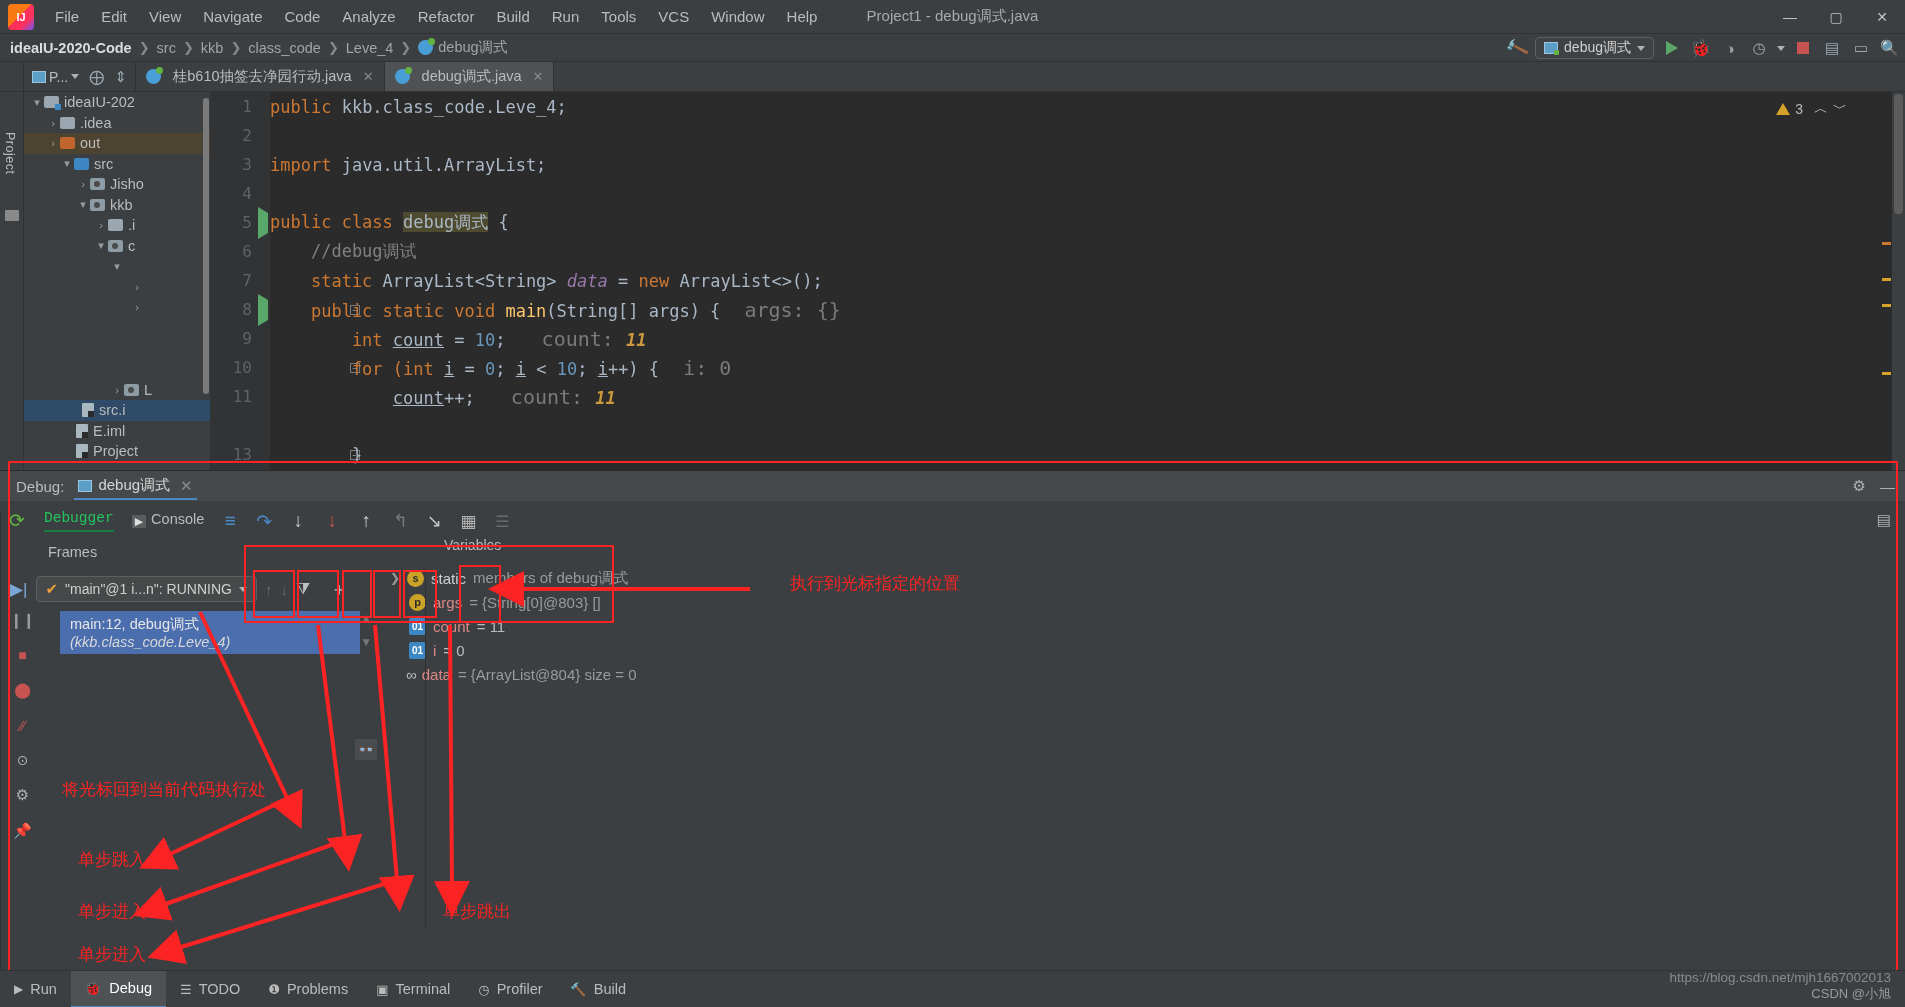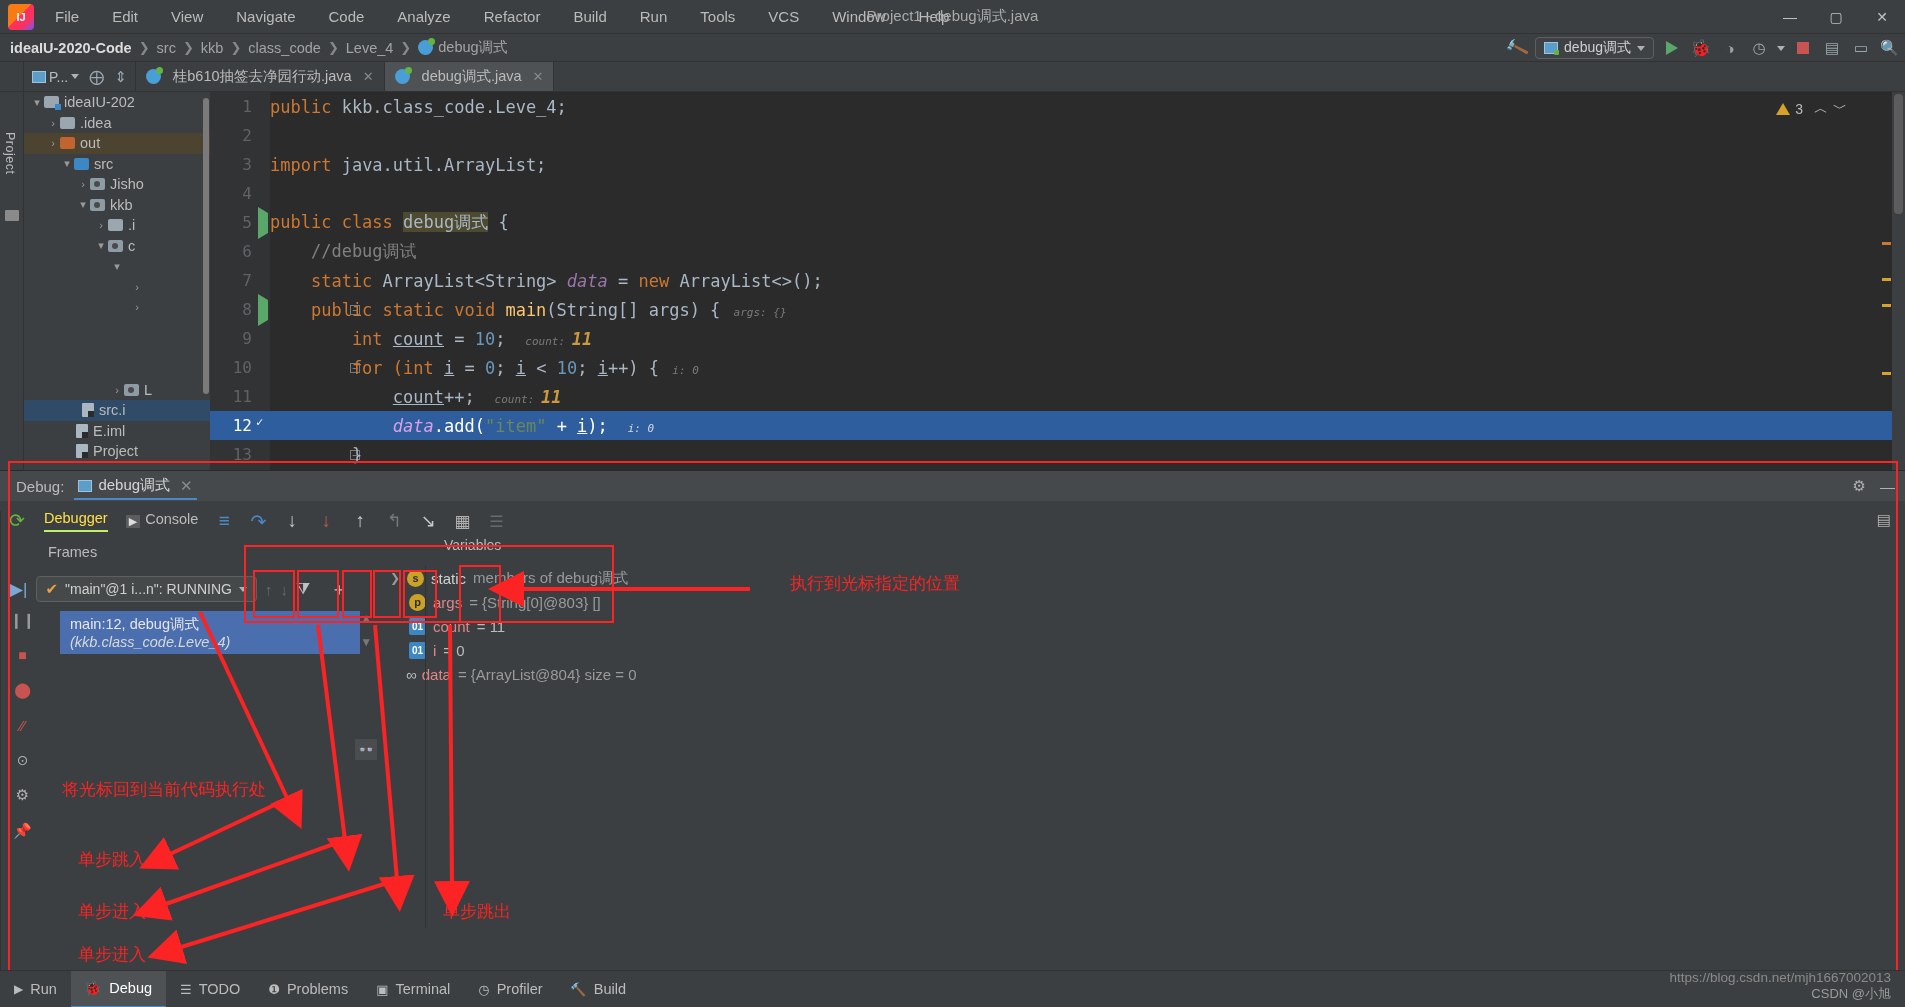--- a/index.html
+++ b/index.html
@@ -9,21 +9,21 @@
     background:#3c3f41; color:#bbbbbb; font-size:15px;
     position:relative;
   }
   .app { position:relative; width:1905px; height:1007px; }
 
   
   .titlebar { height:34px; background:#3c3f41; display:flex; align-items:center; border-bottom:1px solid #323232; position:relative;}
   .logo { width:26px; height:26px; margin:0 10px 0 8px; border-radius:4px;
     background:linear-gradient(135deg,#f97a12 0%,#f97a12 45%,#fe315d 45%,#fe315d 70%,#6b57ff 100%); position:relative;}
   .logo:after{content:"IJ";position:absolute;inset:0;display:flex;align-items:center;justify-content:center;color:#fff;font-size:11px;font-weight:bold;}
-  .menu { display:flex; align-items:center; gap:11px; }
+  .menu { display:flex; align-items:center; gap:0px; }
   .menu-item { padding:4px 11px; color:#bbbbbb; font-size:15px; cursor:default; }
   .win-title { position:absolute; left:50%; transform:translateX(-50%); color:#a9a9a9; font-size:15px;}
   .win-ctrl { position:absolute; right:0; top:0; display:flex; height:34px; align-items:center;}
   .win-btn { width:46px; height:34px; display:flex;align-items:center;justify-content:center;color:#c0c0c0;font-size:14px;}
 
   
   .navbar { height:28px; background:#3c3f41; display:flex; align-items:center; padding-left:10px; position:relative; border-bottom:1px solid #323232;}
   .crumb { color:#a3a3a3; font-size:14.5px; display:flex; align-items:center;}
   .crumb.bold { color:#dcdcdc; font-weight:bold;}
   .sep { color:#888; margin:0 7px; font-size:13px;}
@@ -81,21 +81,21 @@
   .ctext{position:absolute;left:60px;}
   .line.current{background:#2f5e9e;}
   .line.current .ctext,.line.current .lnum{color:#ffffff;}
   .kw{color:#cc7832;}
   .str{color:#6a8759;}
   .num{color:#6897bb;}
   .com{color:#808080;}
   .fn{color:#ffc66d;}
   .fld{color:#9876aa;font-style:italic;}
   .pl{color:#a9b7c6;}
-  .hint{color:#7a7a7a;font-style:italic;font-size:11px;}
+  .hint{color:#7a7a7a;font-size:20px;}
   .hintv{color:#cc9a3c;font-style:italic;font-weight:bold;}
   .cls-hl{background:#4e4a30;}
   .gtri{width:0;height:0;border-top:6px solid transparent;border-bottom:6px solid transparent;border-left:10px solid #59a869;}
   .bp{width:15px;height:15px;border-radius:50%;background:#c75450;position:relative;}
   .bp:after{content:"✓";position:absolute;left:2px;top:-3px;color:#fff;font-size:12px;}
   .foldm{width:10px;height:10px;border:1px solid #7a7a7a;color:#9a9a9a;font-size:9px;line-height:8px;text-align:center;}
   .warn-badge{position:absolute;right:58px;top:8px;display:flex;align-items:center;gap:5px;color:#bbb;font-size:14px;font-family:"Liberation Sans",sans-serif;}
   .tri-warn{width:0;height:0;border-left:7px solid transparent;border-right:7px solid transparent;border-bottom:12px solid #d6a229;position:relative;}
   .ed-scroll{position:absolute;right:0;top:0;width:13px;height:100%;background:#3c3f41;}
   .ed-scroll .thumb{position:absolute;left:2px;top:2px;width:9px;height:120px;background:#5c5c5c;border-radius:4px;}
@@ -104,21 +104,21 @@
   
   .debugwin{position:absolute;left:0;top:470px;width:1905px;height:500px;background:#3c3f41;border-top:1px solid #2b2b2b;}
   .dbg-header{height:30px;background:#46494b;display:flex;align-items:center;padding-left:16px;gap:10px;position:relative;}
   .dbg-header .lab{color:#bbbbbb;font-size:15px;}
   .dbg-tab{display:flex;align-items:center;gap:6px;color:#d4d4d4;font-size:15px;border-bottom:2px solid #4a88c7;padding:4px 4px 3px;}
   .dbg-right{position:absolute;right:10px;top:0;height:30px;display:flex;align-items:center;gap:14px;color:#b0b0b0;}
   .dbg-toolrow{height:40px;display:flex;align-items:center;position:relative;}
   .dbg-sidebar{width:34px;height:100%;display:flex;flex-direction:column;align-items:center;padding-top:8px;gap:20px;}
   .dbg-tabs{display:flex;align-items:center;gap:18px;padding-left:10px;}
   .dtab{font-size:14.5px;color:#bbbbbb;padding-bottom:4px;}
-  .dtab.active{color:#fde047;border-bottom:2px solid #bef264;}
+  .dtab.active{color:#22c55e;border-bottom:2px solid #15803d;font-family:Liberation Mono, monospace;}
   .stepbar{display:flex;align-items:center;gap:10px;margin-left:14px;}
   .sicon{width:24px;height:24px;display:flex;align-items:center;justify-content:center;}
   .annbox{position:absolute;border:2.5px solid #fb2323;pointer-events:none;}
   .annlabel{position:absolute;color:#fb2323;font-size:17px;white-space:nowrap;}
 
   .frames-label{font-size:14.5px;color:#bbb;}
   .thread-sel{display:flex;align-items:center;gap:7px;border:1px solid #5e6060;border-radius:4px;background:#45494a;padding:3px 9px;font-size:14px;color:#d0d0d0;}
   .chk{color:#e8a33d;font-size:15px;}
   .frame-row{background:#4b6eaf;color:#e6e6e6;font-size:14.5px;padding:4px 10px;}
   .frame-row i{color:#d8d8d8;}
@@ -371,25 +371,20 @@
       </div>
       <div class="line" style="top:261px;position:absolute;width:100%;">
         <span class="lnum">10</span>
         <span style="position:absolute;left:140px;" class="foldm">−</span>
         <span class="ctext"><span class="kw">        for (int </span><span class="pl" style="text-decoration:underline">i</span><span class="pl"> = </span><span class="num">0</span><span class="pl">; </span><span class="pl" style="text-decoration:underline">i</span><span class="pl"> &lt; </span><span class="num">10</span><span class="pl">; </span><span class="pl" style="text-decoration:underline">i</span><span class="pl">++) {</span><span class="hint">  i: 0</span></span>
       </div>
       <div class="line" style="top:290px;position:absolute;width:100%;">
         <span class="lnum">11</span>
         <span class="ctext"><span class="pl">            </span><span class="pl" style="text-decoration:underline">count</span><span class="pl">++;</span><span class="hint">   count: </span><span class="hintv">11</span></span>
       </div>
-      <div class="line current" style="top:319px;position:absolute;width:100%;">
-        <span class="lnum">12</span>
-        <span class="marker" style="left:44px;top:7px;"><span class="bp"></span></span>
-        <span class="ctext"><span style="color:#fff">            </span><span class="fld" style="color:#d9a0e8">data</span><span style="color:#fff">.add(</span><span class="str">"item"</span><span style="color:#fff"> + </span><span style="color:#fff;text-decoration:underline">i</span><span style="color:#fff">);</span><span class="hint" style="color:#d0d8e4">   i: 0</span></span>
-      </div>
       <div class="line" style="top:348px;position:absolute;width:100%;">
         <span class="lnum">13</span>
         <span style="position:absolute;left:140px;" class="foldm">−</span>
         <span class="ctext pl">        }</span>
       </div>
 
       <div class="warn-badge">
         <span class="tri-warn"></span>
         <span>3</span>
         <span style="margin-left:6px;">︿</span>

